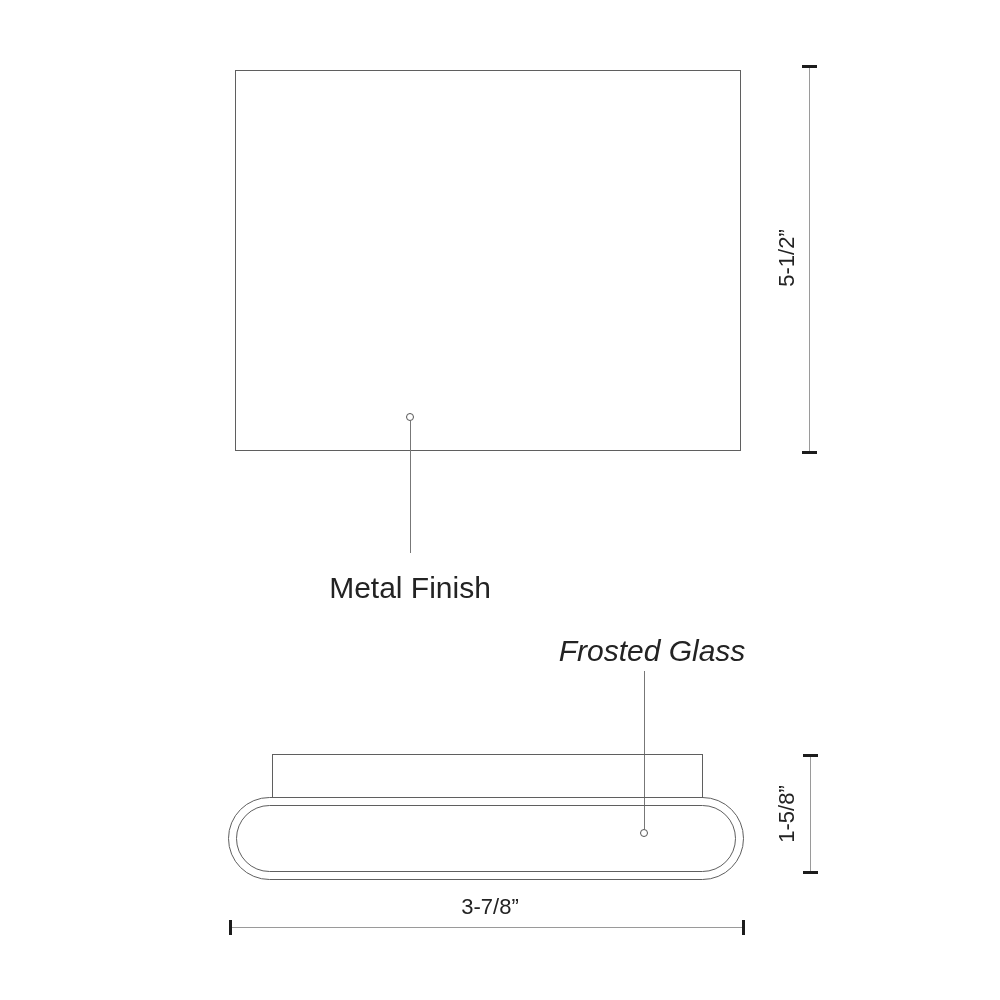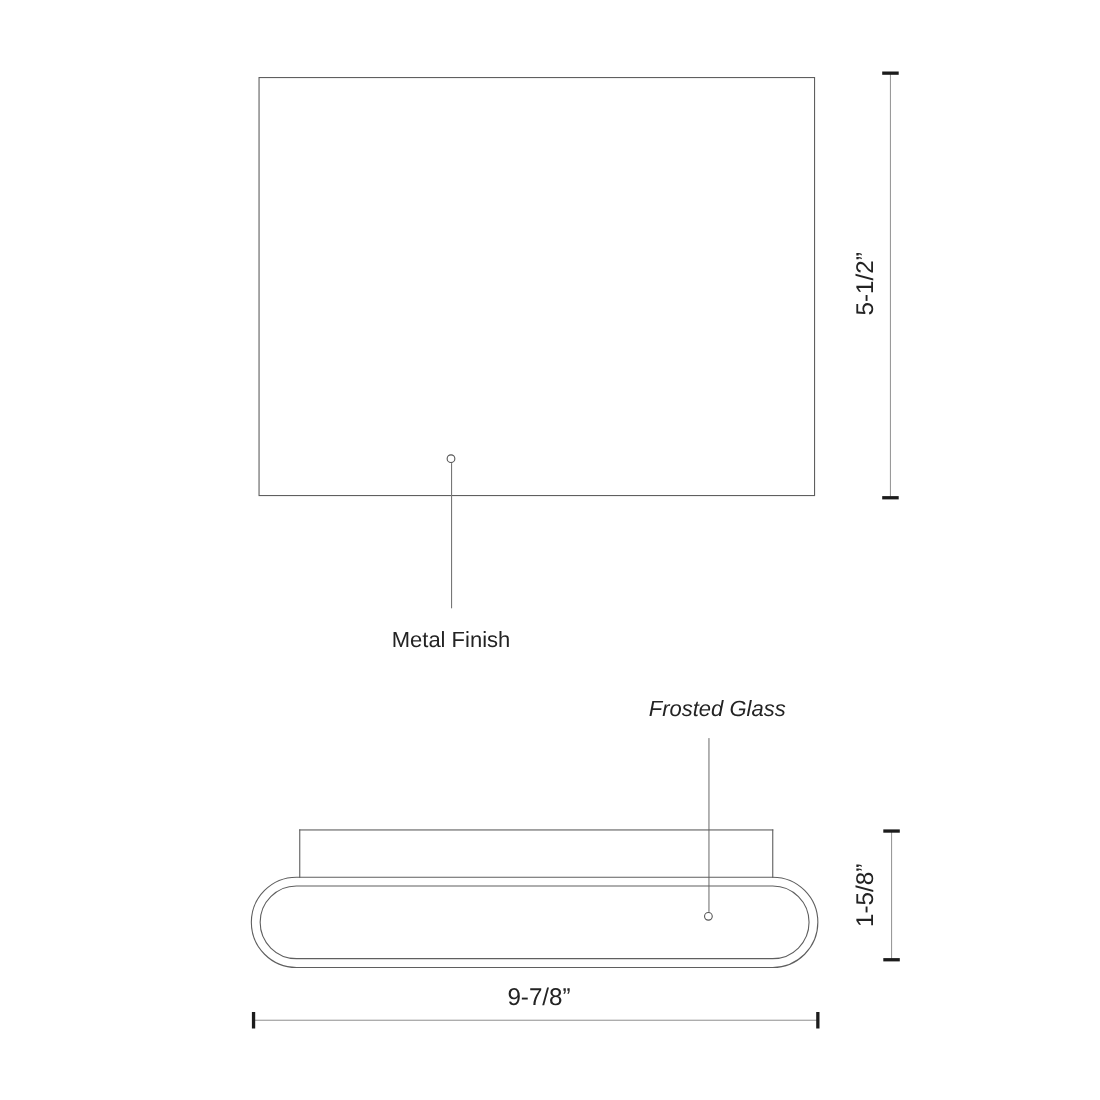--- a/index.html
+++ b/index.html
@@ -47,21 +47,21 @@
   
   .dot {
     width: 8px; height: 8px; border: 1px solid #555555;
     border-radius: 50%; background: #ffffff; box-sizing: border-box;
   }
   #metal-dot   { left: 406px; top: 413px; }
   #frosted-dot { left: 640px; top: 829px; }
 
   
   .label {
-    color: #232323; font-size: 20px; line-height: 1.2;
+    color: #232323; font-size: 30px; line-height: 1.2;
     white-space: nowrap;
   }
   #metal-label   { left: 410px; top: 570px; transform: translateX(-50%); }
   #frosted-label { left: 652px; top: 633px; transform: translateX(-50%); font-style: italic; }
 
   
   .dimline { background: #9a9a9a; }
   #height-dimline { left: 809px; top: 66px;  width: 1px; height: 387px; }
   #depth-dimline  { left: 810px; top: 755px; width: 1px; height: 118px; }
   #width-dimline  { left: 230px; top: 927px; width: 514px; height: 1px; }
@@ -114,15 +114,15 @@
   <div class="abs outline" id="capsule-inner"></div>
 
   <div class="abs dimline" id="depth-dimline"></div>
   <div class="abs tick tick-h" id="depth-tick-top"></div>
   <div class="abs tick tick-h" id="depth-tick-bottom"></div>
   <div class="abs dimtext rot" id="depth-dimtext">1-5/8”</div>
 
   <div class="abs dimline" id="width-dimline"></div>
   <div class="abs tick tick-v" id="width-tick-left"></div>
   <div class="abs tick tick-v" id="width-tick-right"></div>
-  <div class="abs dimtext" id="width-dimtext">9-7/8”</div>
+  <div class="abs dimtext" id="width-dimtext">3-7/8”</div>
 
 </div>
 
 </body></html>

